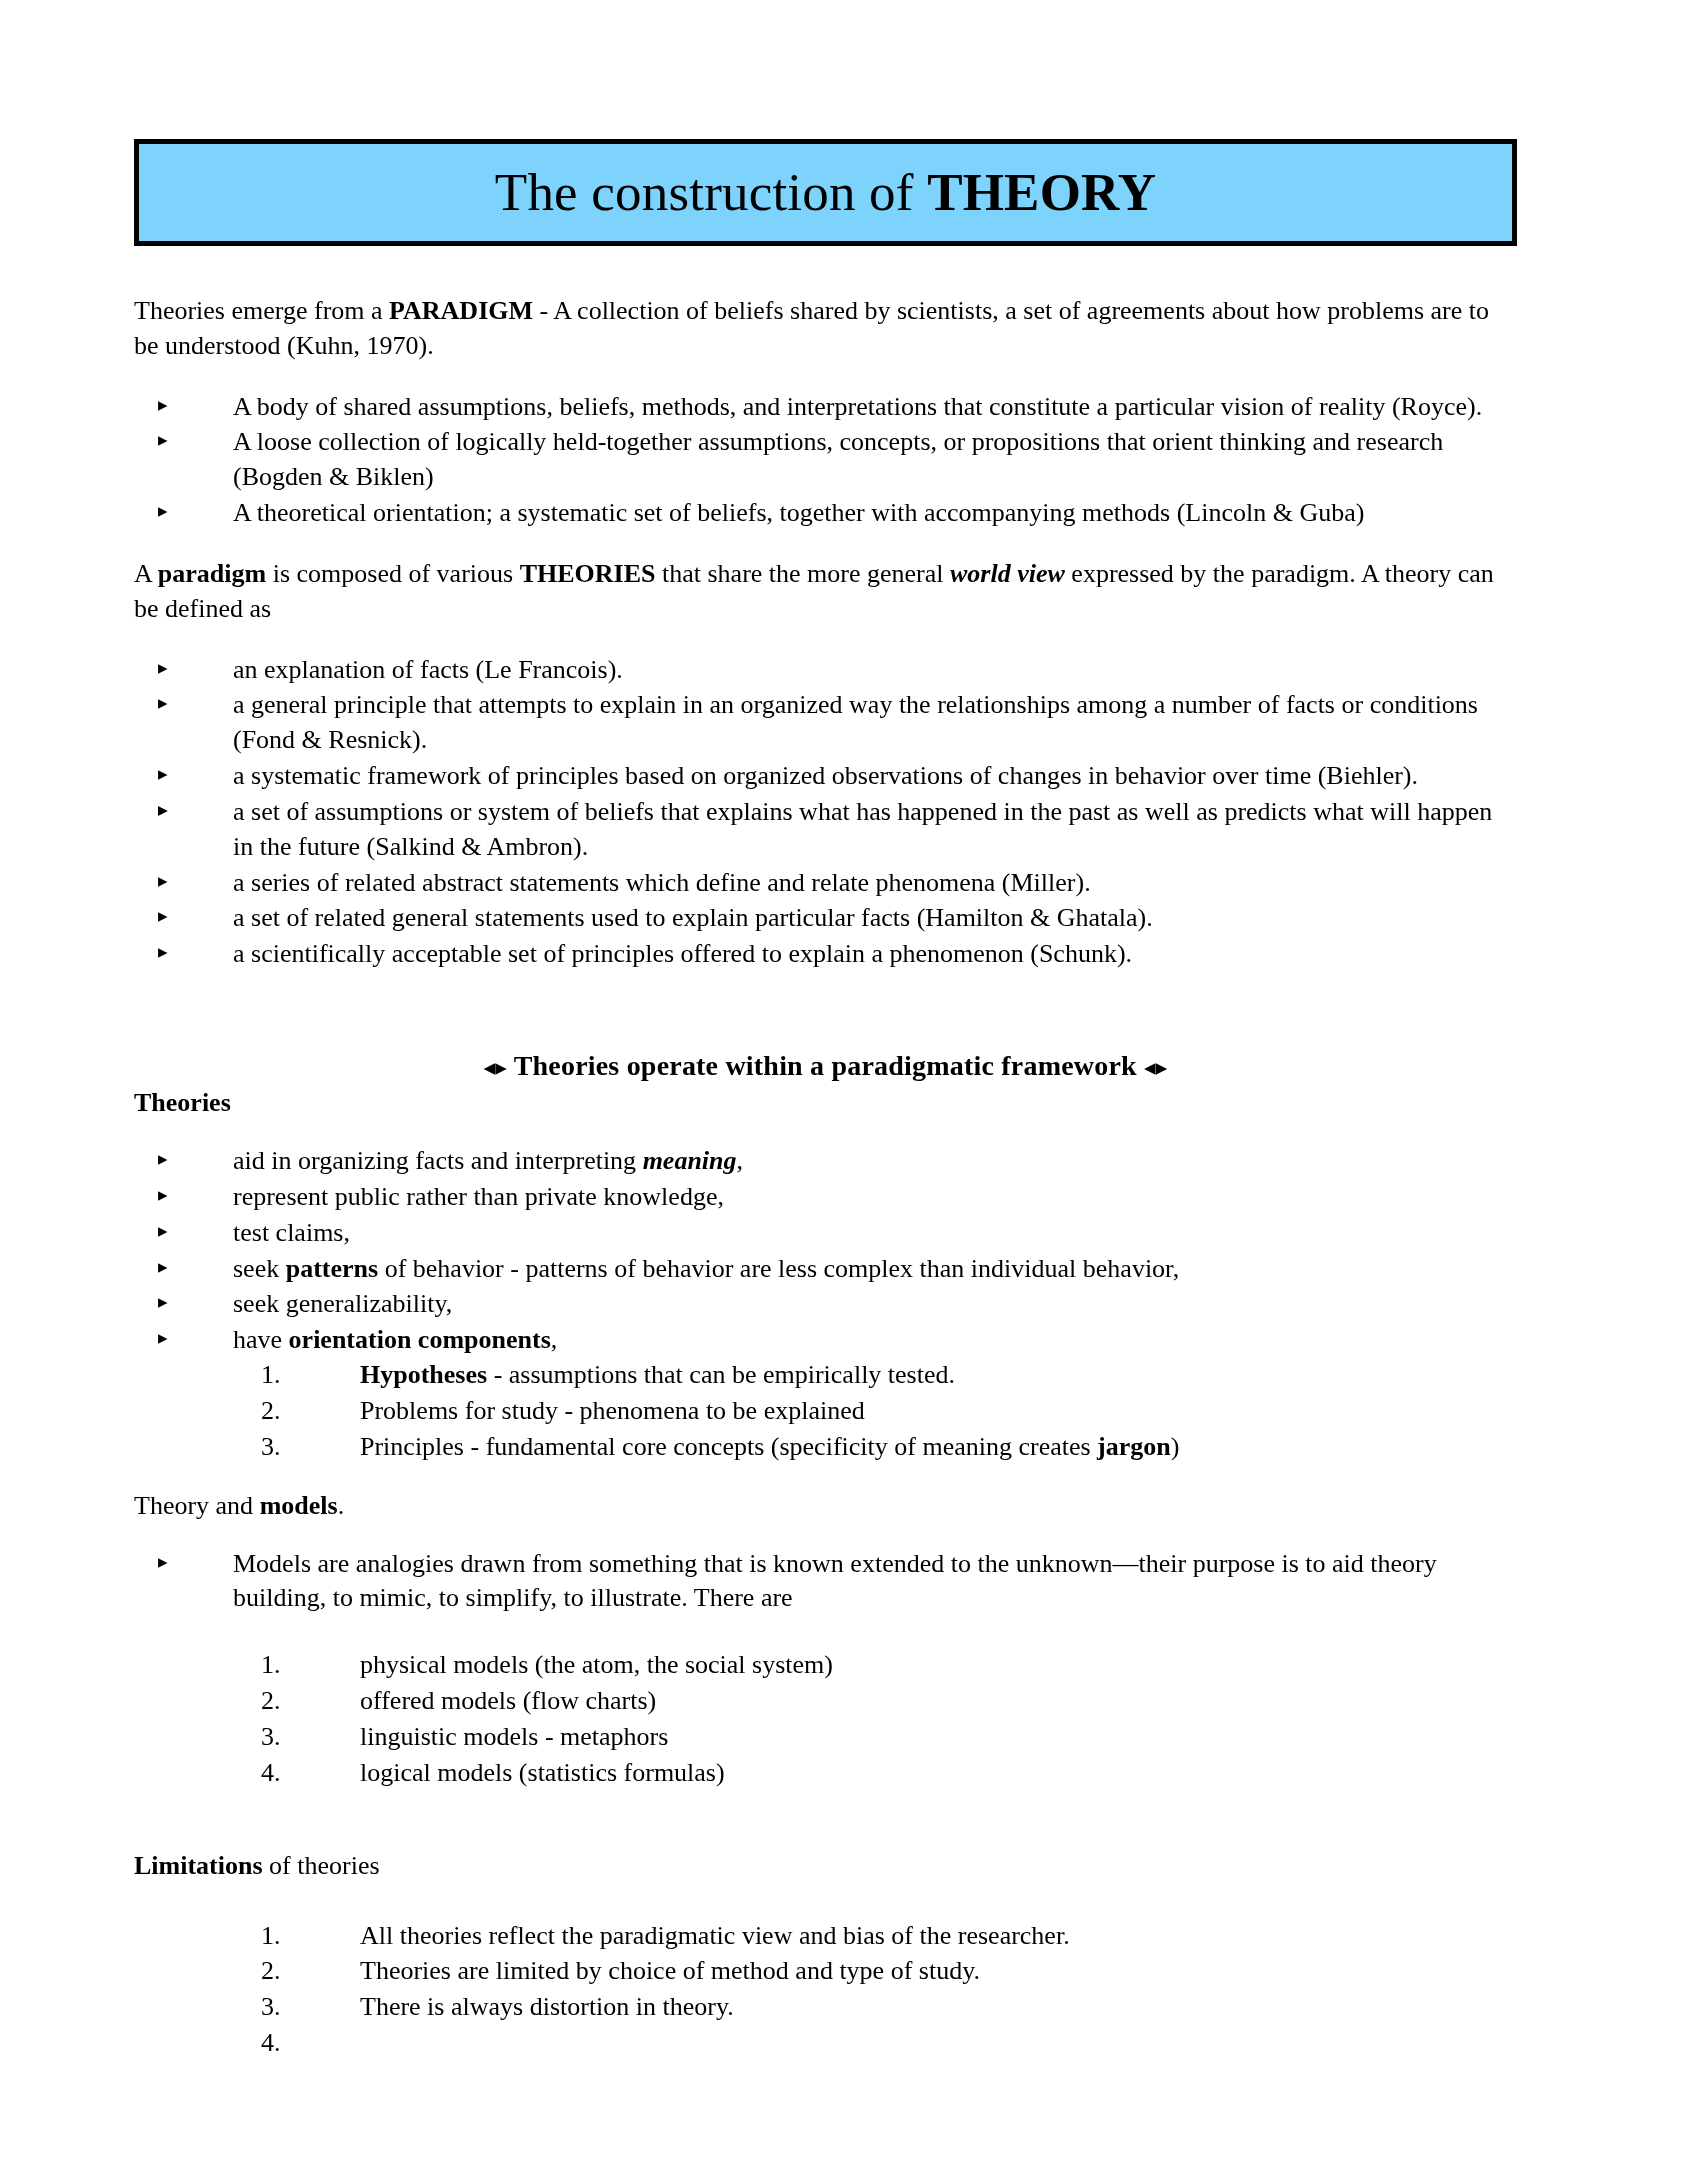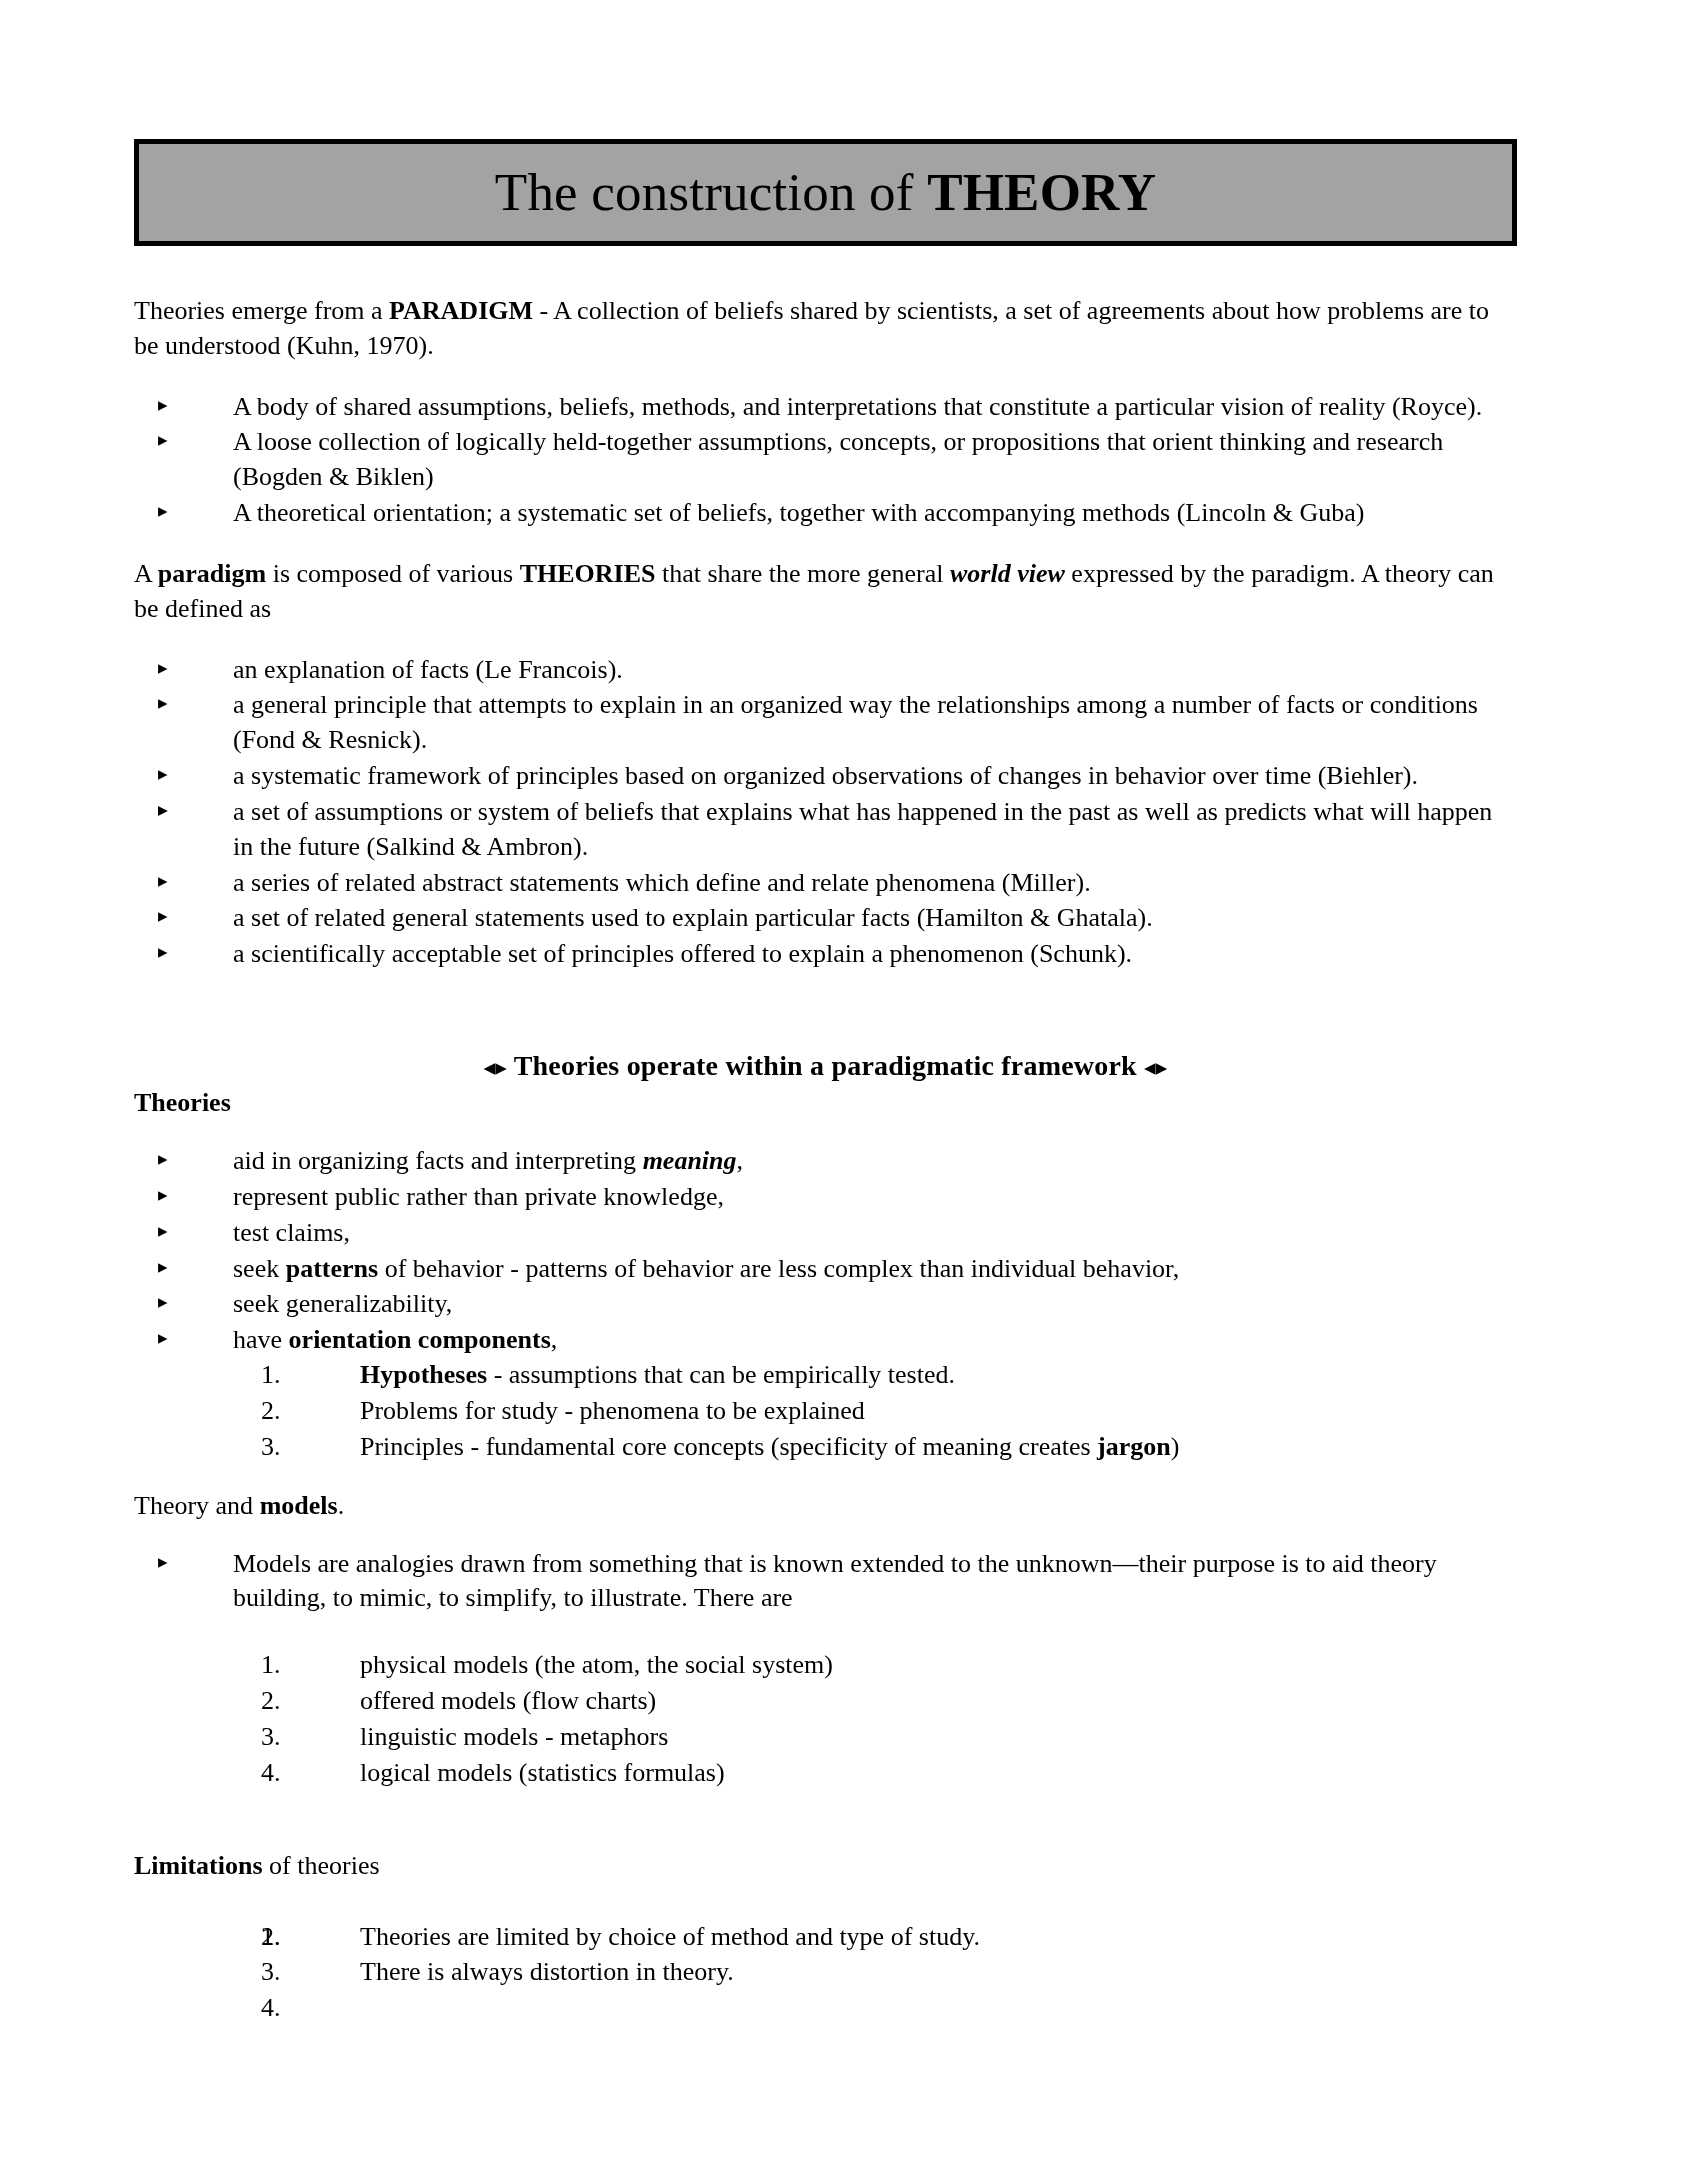--- a/index.html
+++ b/index.html
@@ -20,21 +20,21 @@
     width: 1683px;
     height: 2178px;
     background: #ffffff;
     box-sizing: border-box;
     padding: 139px 166px 0 134px;
   }
 
   
   .title-banner {
     border: 5px solid #000000;
-    background: #a3a3a3;
+    background: #7dd3fc;
     height: 97px;
     display: flex;
     align-items: center;
     justify-content: center;
     margin-bottom: 48px;
   }
   .title-text {
     font-size: 53px;
     line-height: 1;
     letter-spacing: 0.2px;
@@ -187,20 +187,20 @@
     <li><span class="num">4.</span><span>logical models (statistics formulas)</span></li>
   </ol>
 
   <div class="spacer-md"></div>
 
   <div class="section-label"><b>Limitations</b><span class="reg"> of theories</span></div>
 
   <div class="spacer-md"></div>
 
   <ol class="nlist indent-2">
-    <li><span class="num">1.</span></li>
+    <li><span class="num">1.</span><span>All theories reflect the paradigmatic view and bias of the researcher.</span></li>
     <li><span class="num">2.</span><span>Theories are limited by choice of method and type of study.</span></li>
     <li><span class="num">3.</span><span>There is always distortion in theory.</span></li>
     <li><span class="num">4.</span></li>
   </ol>
 
 </div>
 
 
 </body></html>

